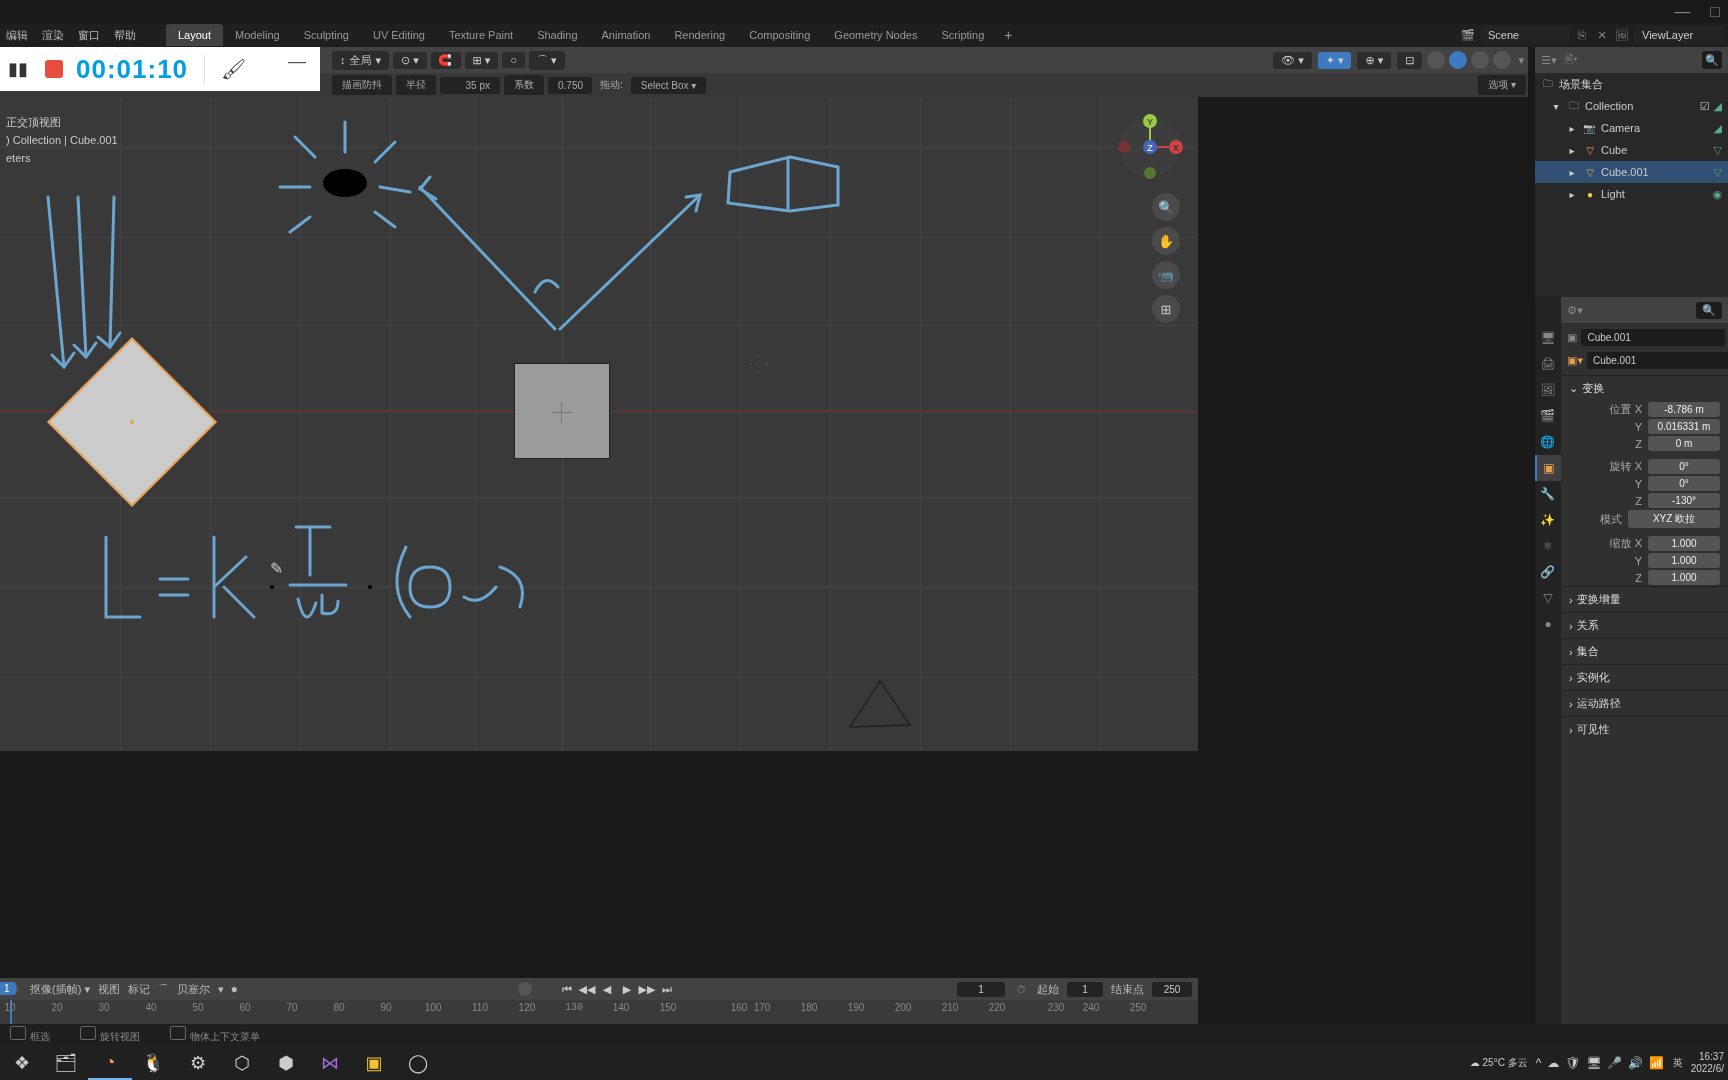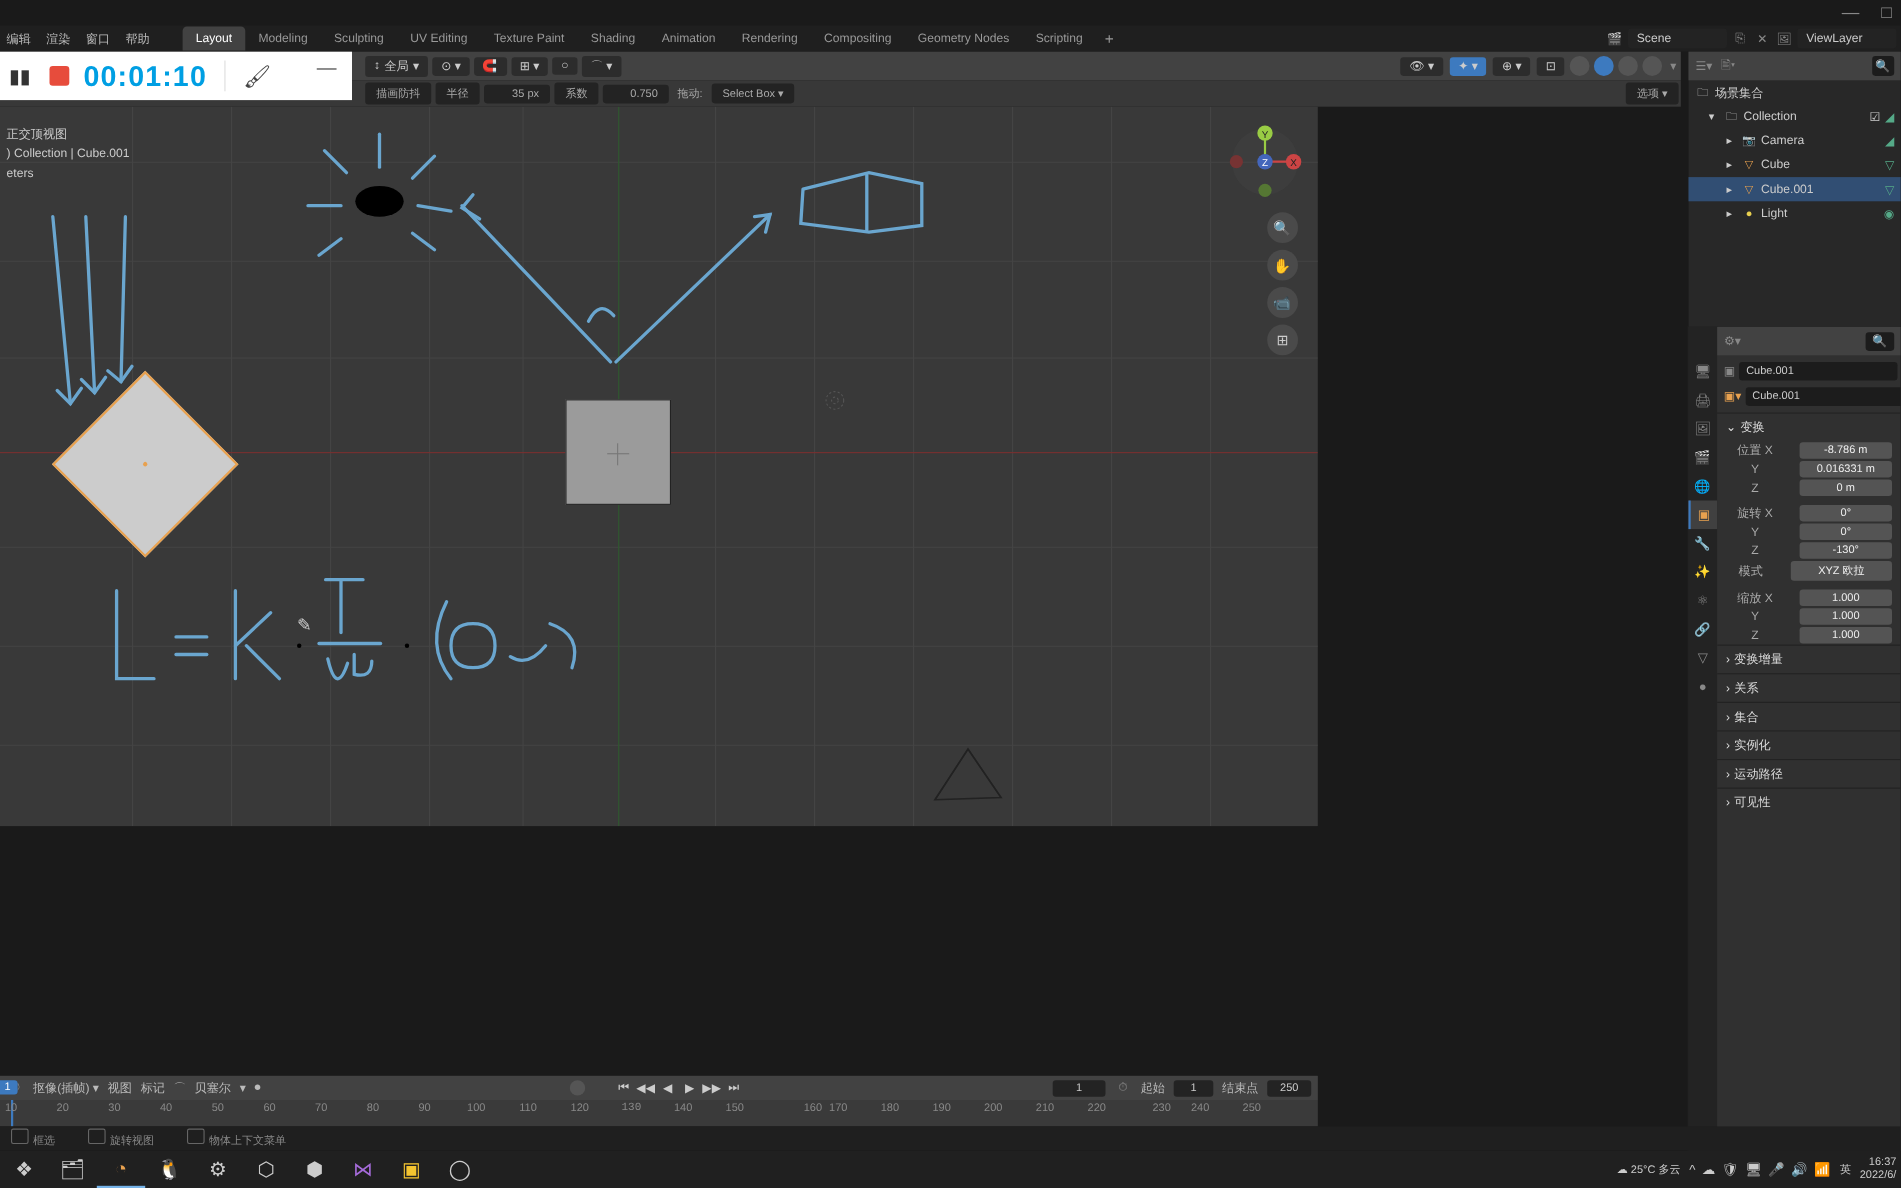--- a/index.html
+++ b/index.html
@@ -83,22 +83,22 @@
 .props-sidebar .pt { width: 26px; height: 26px; display: flex; align-items: center; justify-content: center; font-size: 12px; color: #888; cursor: pointer; }
 .props-sidebar .pt.active { background: #404040; color: #e8a14f; border-left: 2px solid #3d7abf; }
 .props-main { flex: 1; overflow: hidden; }
 .props-search { height: 26px; background: #424242; display: flex; align-items: center; padding: 0 6px; gap: 6px; }
 .props-name { padding: 6px; display: flex; align-items: center; gap: 4px; }
 .props-name2 { padding: 0 6px 6px 6px; display: flex; align-items: center; gap: 4px; }
 .props-name input, .props-name2 input { background: #1c1c1c; border: none; color: #ccc; padding: 3px 6px; flex: 1; border-radius: 3px; font-size: 10px; }
 .prop-panel { border-top: 1px solid #222; }
 .prop-panel-h { padding: 5px 8px; color: #ddd; font-size: 11px; display: flex; align-items: center; gap: 4px; cursor: pointer; }
 .prop-row { display: flex; align-items: center; padding: 1px 8px 1px 0; }
-.prop-label { flex: 1; text-align: center; padding-right: 6px; color: #aaa; font-size: 11px; }
-.prop-val { width: 84px; background: #545454; color: #eee; text-align: center; padding: 2px 0; border-radius: 3px; font-size: 10px; }
+.prop-label { flex: 1; text-align: right; padding-right: 6px; color: #aaa; font-size: 11px; }
+.prop-val { width: 72px; background: #545454; color: #eee; text-align: center; padding: 2px 0; border-radius: 3px; font-size: 10px; }
 .prop-val.wide { width: 92px; }
 
 
 .timeline { position: absolute; bottom: 56px; left: 0; width: 1198px; height: 46px; background: #232323; display: flex; flex-direction: column; }
 .tl-header { height: 22px; background: #424242; display: flex; align-items: center; padding: 0 6px; gap: 8px; font-size: 11px; color: #bbb; }
 .tl-header .sp { flex: 1; }
 .tl-controls { display: flex; gap: 2px; }
 .tl-controls span { width: 18px; text-align: center; color: #ccc; font-size: 11px; }
 .tl-input { background: #232323; border: none; color: #ccc; width: 48px; text-align: center; padding: 2px; border-radius: 3px; font-size: 10px; }
 .tl-ruler { height: 24px; background: #3a3a3a; position: relative; display: flex; }
@@ -178,21 +178,21 @@
     <span class="vp-shade"></span>
     <span style="color:#888;padding:0 4px">▾</span>
   </div>
 </div>
 
 <div class="sub-header">
   <span class="item">描画防抖</span>
   <span class="item">半径</span>
   <span class="item" style="width:60px;text-align:right">35 px</span>
   <span class="item">系数</span>
-  <span class="item" style="width:60px;text-align:right">0.750</span>
+  <span class="item" style="width:44px;">0.750</span>
   <span class="label">拖动:</span>
   <span class="item"><span>Select Box</span> ▾</span>
   <span style="margin-left:auto" class="item">选项 ▾</span>
 </div>
 
 <div class="viewport">
 
   <div class="grid-line-h" style="top:50px"></div>
     <div class="grid-line-h" style="top:140px"></div>
   <div class="grid-line-h" style="top:228px"></div>

